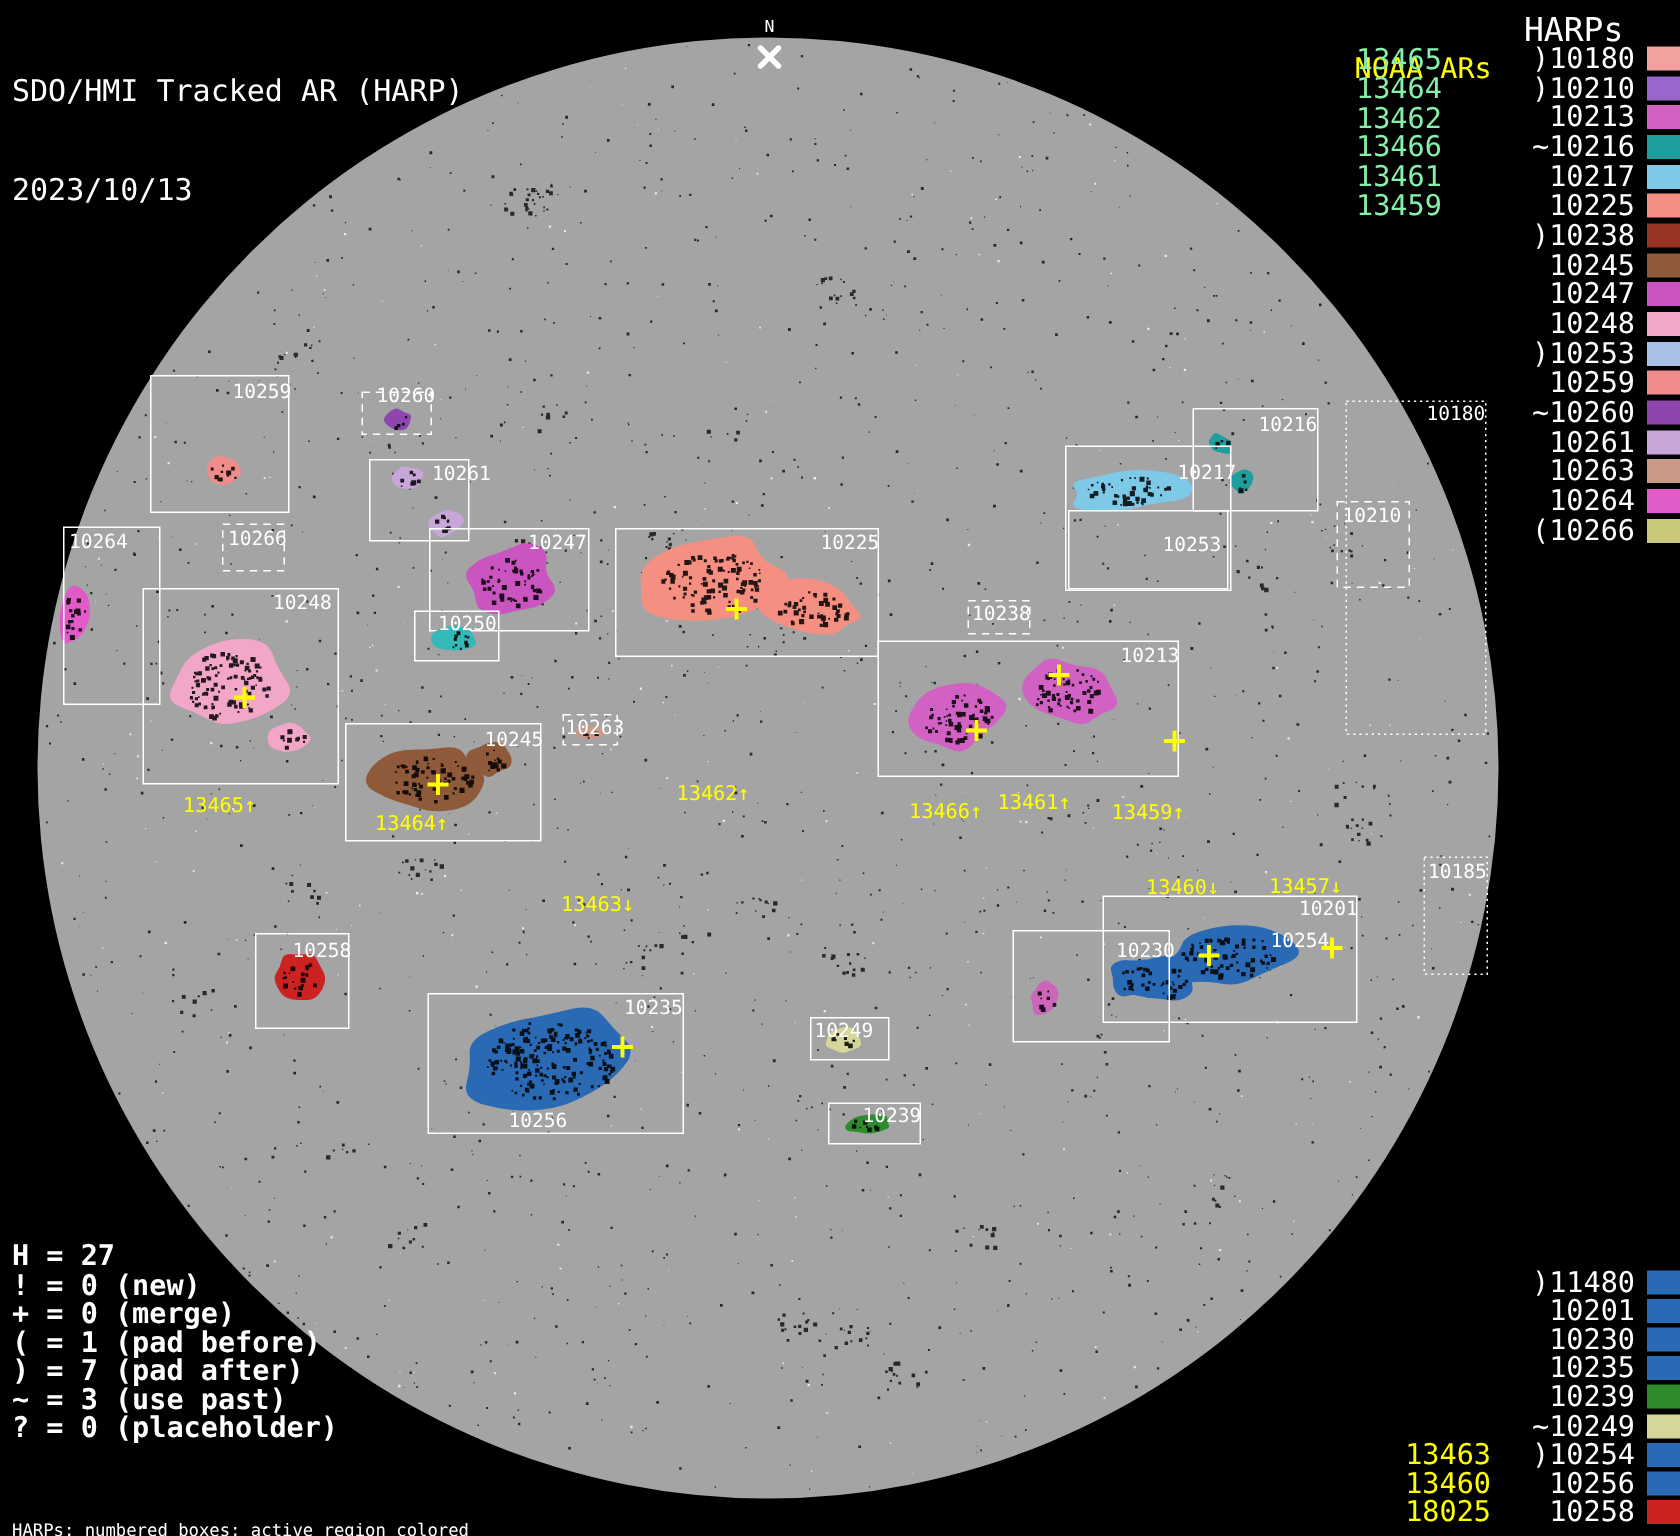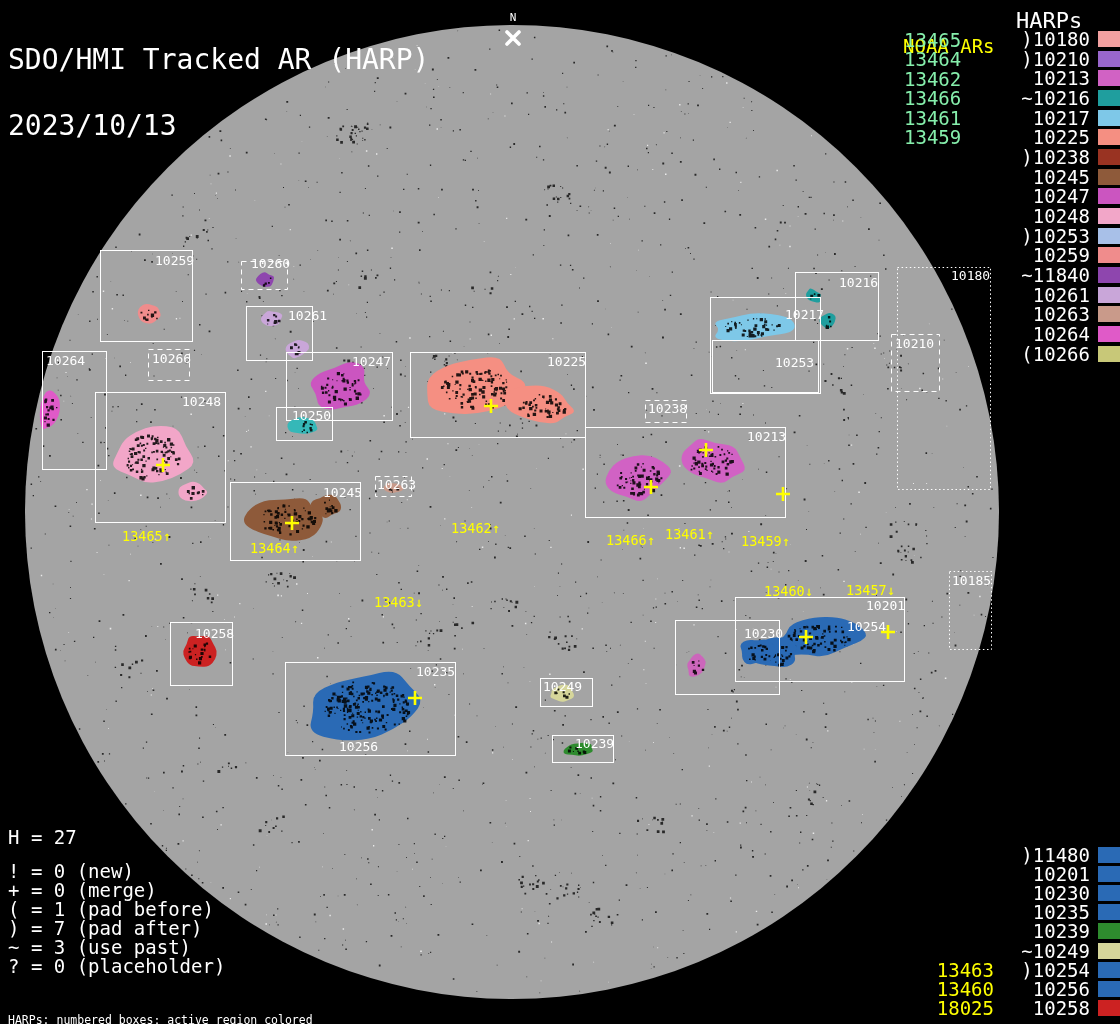--- a/index.html
+++ b/index.html
@@ -1,34 +1,34 @@
 <!DOCTYPE html>
 <html><head>
 <meta charset="utf-8">
 <style>
   html,body{margin:0;padding:0;background:#000;}
   #app{position:relative;width:1120px;height:1024px;background:#000;overflow:hidden;
        font-family:"DejaVu Sans Mono",monospace;}
   #scene{position:absolute;left:0;top:0;}
   #scene text{font-family:"DejaVu Sans Mono",monospace;}
-  .header{position:absolute;left:8px;top:5px;color:#fff;font-size:28px;line-height:22px;white-space:pre;}
+  .header{position:absolute;left:8px;top:5px;color:#fff;font-size:20px;line-height:22px;white-space:pre;}
   .noaa-title{position:absolute;left:903px;top:8px;color:#ffff00;font-size:19px;margin-top:27px;}
   .noaa-list{position:absolute;left:904px;top:31px;width:57px;color:#86efac;font-size:19px;text-align:right;}
   .noaa-list div{height:19.4px;line-height:19.4px;}
   .harps-title{position:absolute;left:1016px;top:8px;color:#fff;font-size:22px;}
   .harps-list{position:absolute;right:0;top:29px;width:200px;text-align:center;}
   .legend-row{display:flex;justify-content:flex-end;align-items:center;height:19.7px;color:#fff;font-size:19px;}
   .legend-num{margin-right:8px;white-space:pre;}
   .swatch{width:22px;height:16px;display:inline-block;flex:0 0 22px;}
   .bottom-list{position:absolute;right:0;top:845px;width:320px;}
   .bottom-row{display:flex;justify-content:flex-end;align-items:center;height:19.2px;font-size:19px;}
   .bnoaa{color:#ffff00;margin-right:27px;}
   .bnum{color:#fff;width:69px;text-align:right;margin-right:8px;white-space:pre;}
-  .stats{position:absolute;left:8px;top:826px;color:#fff;font-size:19px;line-height:22px;}
-  .stat-lines{margin-top:14px;}
+  .stats{position:absolute;left:8px;top:826px;color:#fff;font-size:19px;line-height:22px;font-weight:bold;}
+  .stat-lines{}
   .stat-lines div{height:19px;line-height:19px;white-space:pre;}
   .footnotes{position:absolute;left:8px;top:989px;color:#fff;font-size:11.5px;line-height:12.5px;white-space:pre;}
 </style>
 </head>
 <body>
 
 <div id="app">
 
   <svg id="scene" width="1120" height="1024" viewBox="0 0 1120 1024">
       <circle cx="512" cy="512" r="487" fill="#a4a4a4"></circle>
@@ -285,21 +285,21 @@
       </div>
       <div class="legend-row">
         <span class="legend-num">)10253</span>
         <span class="swatch" style="background: rgb(168, 192, 232);"></span>
       </div>
       <div class="legend-row">
         <span class="legend-num">10259</span>
         <span class="swatch" style="background: rgb(240, 140, 140);"></span>
       </div>
       <div class="legend-row">
-        <span class="legend-num">~11840</span>
+        <span class="legend-num">~10260</span>
         <span class="swatch" style="background: rgb(142, 70, 174);"></span>
       </div>
       <div class="legend-row">
         <span class="legend-num">10261</span>
         <span class="swatch" style="background: rgb(201, 166, 217);"></span>
       </div>
       <div class="legend-row">
         <span class="legend-num">10263</span>
         <span class="swatch" style="background: rgb(201, 154, 138);"></span>
       </div>

